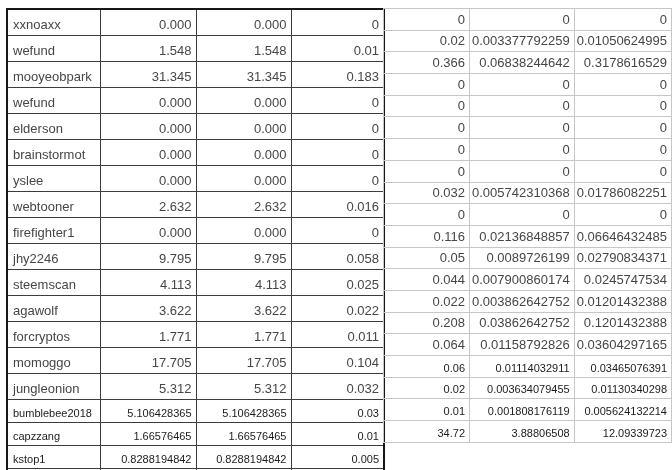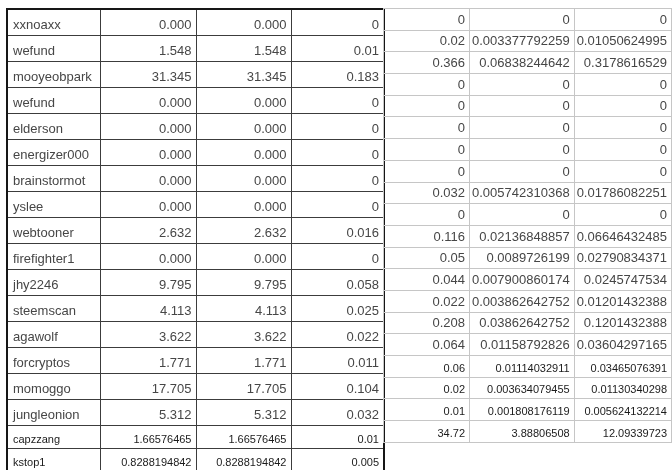--- a/index.html
+++ b/index.html
@@ -76,26 +76,20 @@
         <td class="num">0.000</td>
         <td class="num">0</td>
       </tr>
       <tr>
         <td class="name">elderson</td>
         <td class="num">0.000</td>
         <td class="num">0.000</td>
         <td class="num">0</td>
       </tr>
       <tr>
-        <td class="name shrink">energizer000</td>
-        <td class="num">0.000</td>
-        <td class="num">0.000</td>
-        <td class="num">0</td>
-      </tr>
-      <tr>
         <td class="name shrink">brainstormot</td>
         <td class="num">0.000</td>
         <td class="num">0.000</td>
         <td class="num">0</td>
       </tr>
       <tr>
         <td class="name">yslee</td>
         <td class="num">0.000</td>
         <td class="num">0.000</td>
         <td class="num">0</td>
@@ -140,20 +134,26 @@
         <td class="name">momoggo</td>
         <td class="num">17.705</td>
         <td class="num">17.705</td>
         <td class="num">0.104</td>
       </tr>
       <tr>
         <td class="name shrink">jungleonion</td>
         <td class="num">5.312</td>
         <td class="num">5.312</td>
         <td class="num">0.032</td>
+      </tr>
+      <tr class="small">
+        <td class="name">bumblebee2018</td>
+        <td class="num">5.106428365</td>
+        <td class="num">5.106428365</td>
+        <td class="num">0.03</td>
       </tr>
       <tr class="small">
         <td class="name">capzzang</td>
         <td class="num">1.66576465</td>
         <td class="num">1.66576465</td>
         <td class="num">0.01</td>
       </tr>
       <tr class="small">
         <td class="name">kstop1</td>
         <td class="num">0.8288194842</td>

